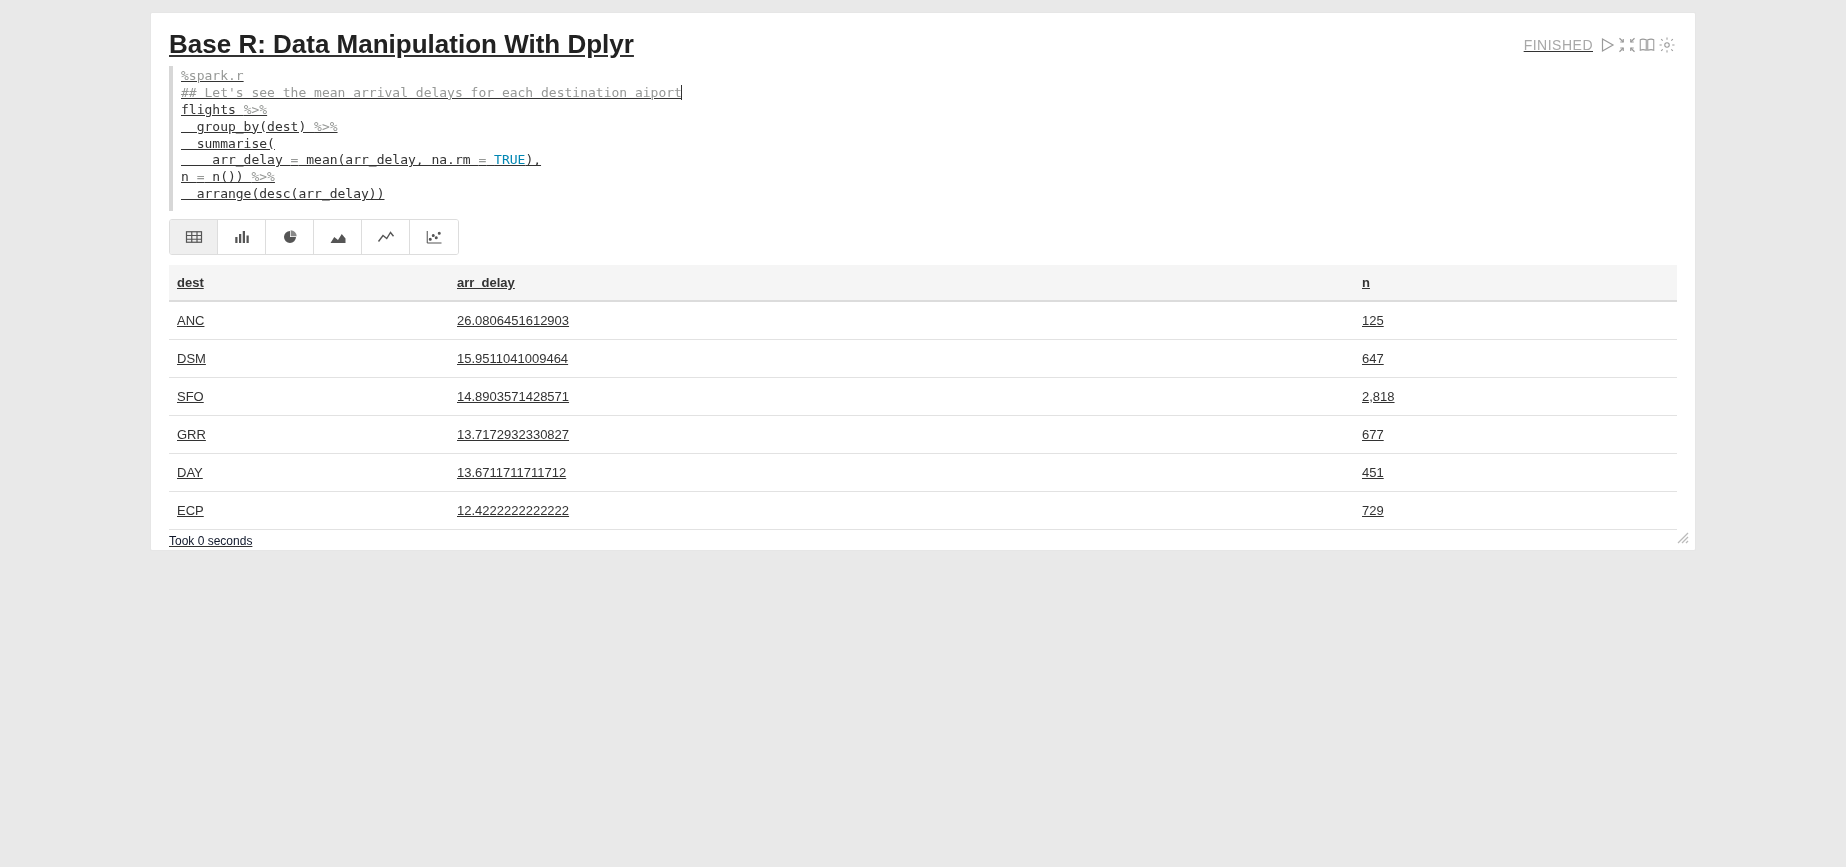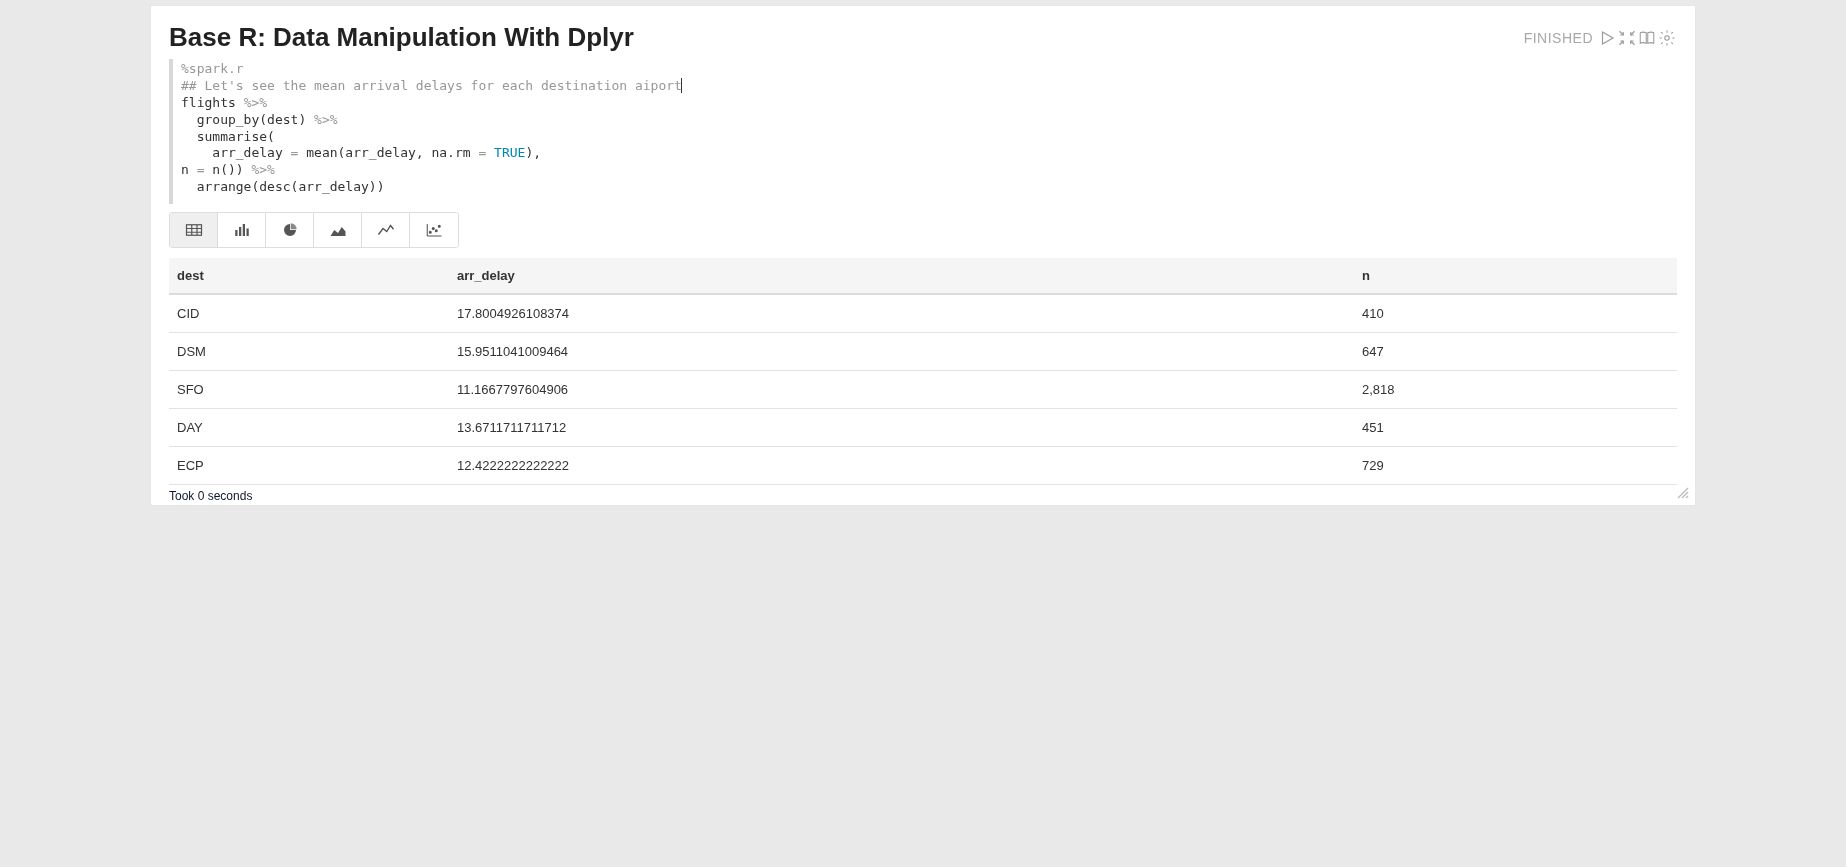--- a/index.html
+++ b/index.html
@@ -5,21 +5,22 @@
   * { box-sizing: border-box; }
   html, body {
     margin: 0; padding: 0;
     background: #e9e9e9;
     font-family: "Helvetica Neue", Helvetica, Arial, sans-serif;
     color: #333;
     height: 100%;
   }
   .viewport {
     width: 1546px;
-    margin: 5px auto;
+    margin: 12px auto;
+    text-decoration: underline;
   }
   .paragraph {
     background: #fff;
     border: 1px solid #e6e6e6;
     border-radius: 2px;
     padding: 14px 18px 0 18px;
     position: relative;
   }
   .para-head {
     display: flex;
@@ -229,33 +230,38 @@
         </colgroup>
       <thead>
         <tr>
           <th>dest</th>
           <th>arr_delay</th>
           <th>n</th>
         </tr>
       </thead>
       <tbody id="tbody">
           <tr>
-            <td>CID</td>
-            <td>17.8004926108374</td>
-            <td>410</td>
+            <td>ANC</td>
+            <td>26.0806451612903</td>
+            <td>125</td>
           </tr>
           <tr>
             <td>DSM</td>
             <td>15.9511041009464</td>
             <td>647</td>
           </tr>
           <tr>
             <td>SFO</td>
-            <td>11.1667797604906</td>
+            <td>14.8903571428571</td>
             <td>2,818</td>
+          </tr>
+          <tr>
+            <td>GRR</td>
+            <td>13.7172932330827</td>
+            <td>677</td>
           </tr>
           <tr>
             <td>DAY</td>
             <td>13.6711711711712</td>
             <td>451</td>
           </tr>
           <tr>
             <td>ECP</td>
             <td>12.4222222222222</td>
             <td>729</td>

